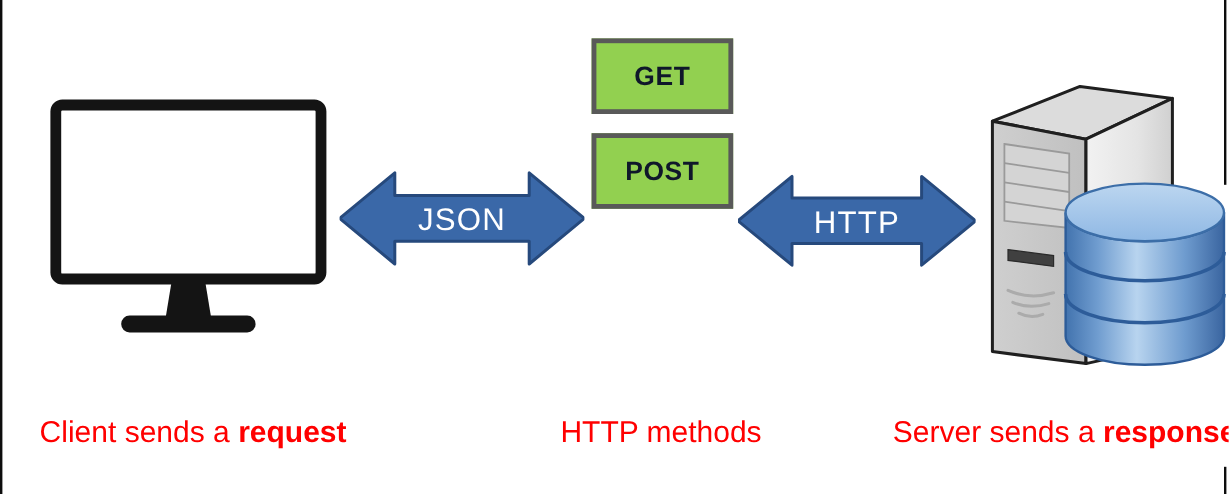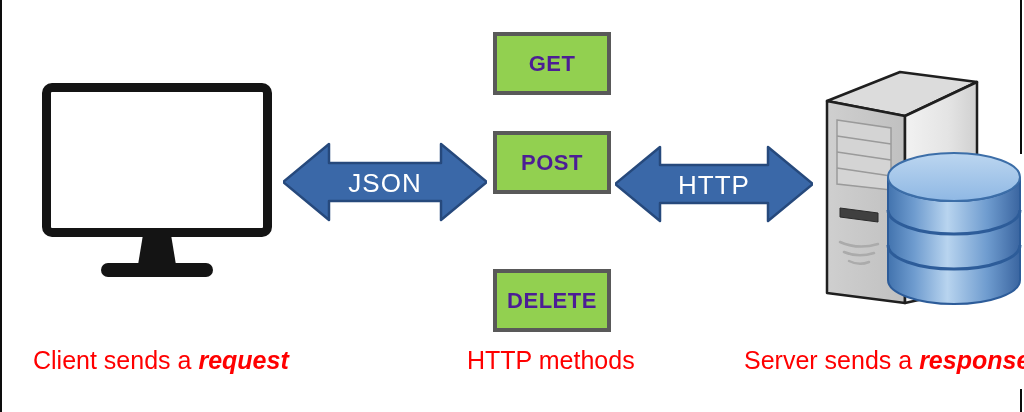--- a/index.html
+++ b/index.html
@@ -27,27 +27,27 @@
     font-size:26px;fill:#ffffff;letter-spacing:1px;
     text-anchor:middle;dominant-baseline:central;
     font-family:"Liberation Sans",sans-serif;
   }
   
   .mbox{
     position:absolute;left:493px;width:118px;height:63px;box-sizing:border-box;
     background:#92d050;border:4px solid #595959;
     display:flex;align-items:center;justify-content:center;
   }
-  .mbox span{font-weight:bold;font-size:22px;color:#4c1d95;letter-spacing:.5px;}
+  .mbox span{font-weight:bold;font-size:22px;color:#0f172a;letter-spacing:.5px;}
   
   .caption{
     position:absolute;top:346px;font-size:25px;color:#ff0000;white-space:nowrap;
   }
   .caption .reg{margin-right:7px;}
-  .caption .b{font-weight:bold;font-style:italic;}
+  .caption .b{font-weight:bold;}
   .server-svg{position:absolute;left:820px;top:58px;}
 </style>
 </head>
 <body>
 
 <div class="canvas">
 
   <div class="edge" style="left:0;top:0;height:412px;"></div>
   <div class="edge" style="left:1020px;top:0;height:154px;"></div>
   <div class="edge" style="left:1020px;top:389px;height:23px;"></div>
@@ -64,25 +64,22 @@
   </svg>
 
   <svg class="arrow-svg" style="left:615px;top:145px;" width="198" height="78" viewBox="0 0 198 78">
     <polygon points="0,39 45,2 45,20 153,20 153,2 198,39 153,76 153,58 45,58 45,76" fill="#3a68a8" stroke="#26497c" stroke-width="2.5" stroke-linejoin="round"></polygon>
     <text class="arrow-label" x="99" y="40">HTTP</text>
   </svg>
 
   <div class="mbox" style="top:32px;">
     <span>GET</span>
   </div>
-  <div class="mbox" style="top:111px;margin-top:20px;">
+  <div class="mbox" style="top:111px;">
     <span>POST</span>
-  </div>
-  <div class="mbox" style="top:269px;">
-    <span>DELETE</span>
   </div>
 
   <svg class="server-svg" width="204" height="252" viewBox="0 0 204 252">
     <defs>
       <linearGradient id="gFront" x1="0" y1="0" x2="1" y2="0">
         <stop offset="0" stop-color="#cfcfcf"></stop>
           <stop offset="1" stop-color="#c0c0c0"></stop>
       </linearGradient>
       <linearGradient id="gSide" x1="0" y1="0" x2="1" y2="0">
         <stop offset="0" stop-color="#f2f2f2"></stop>

